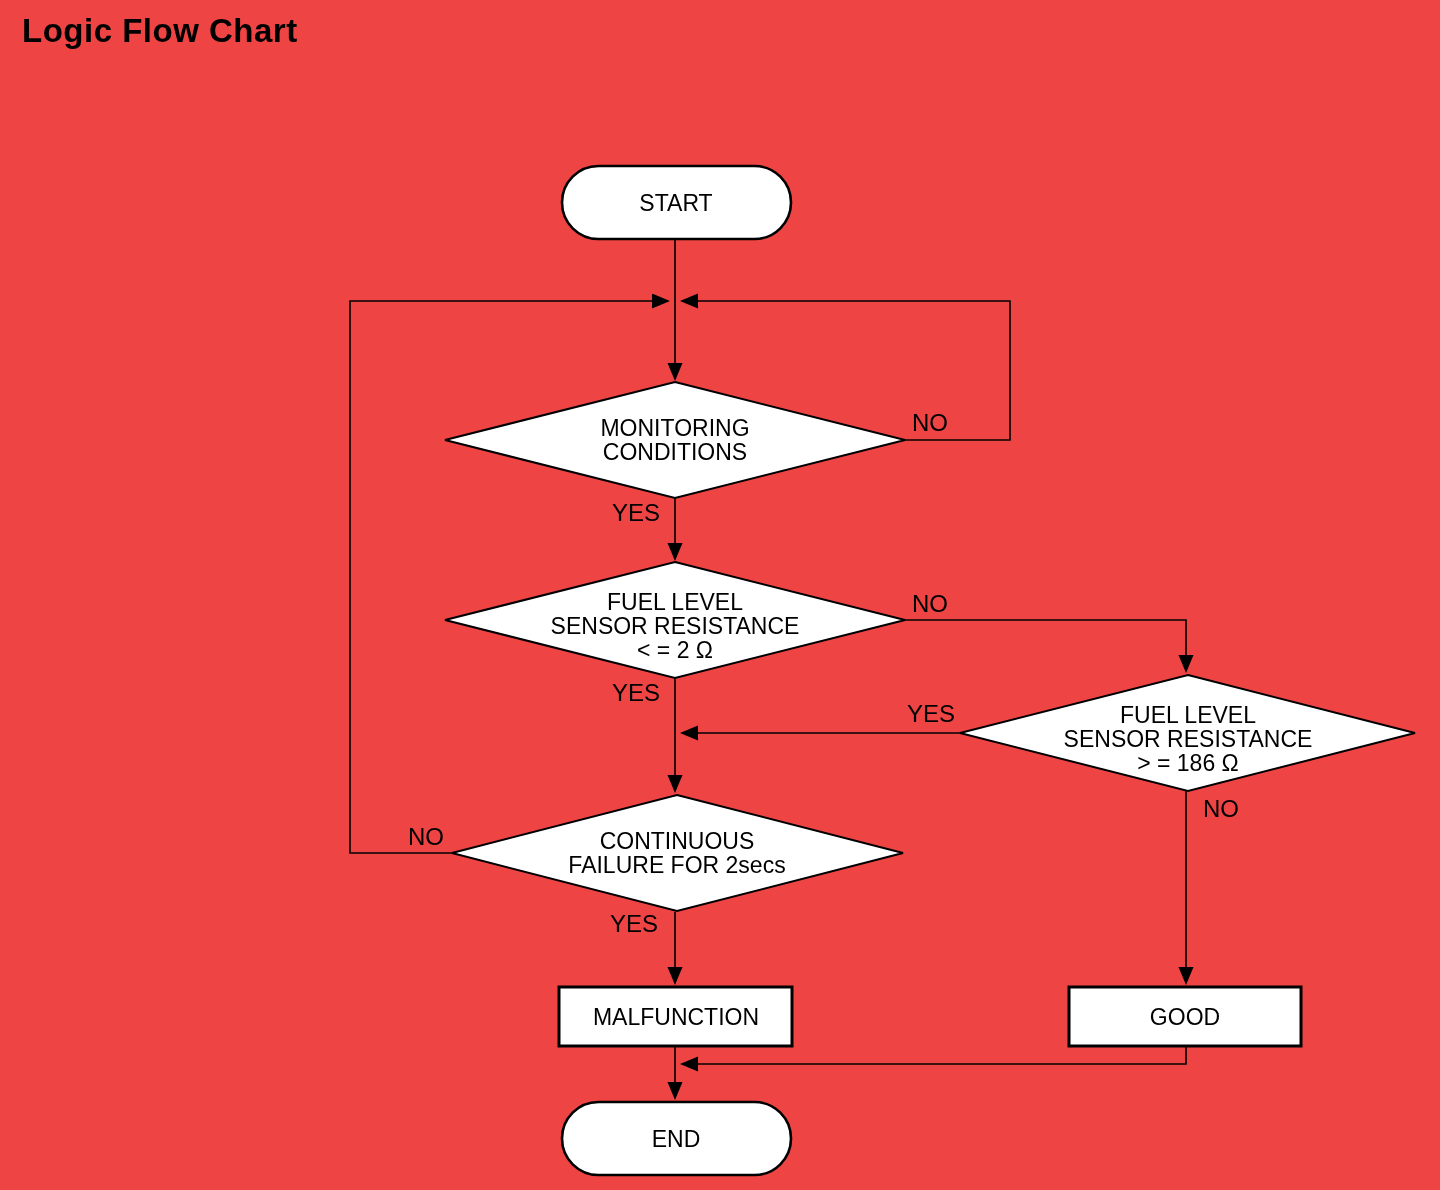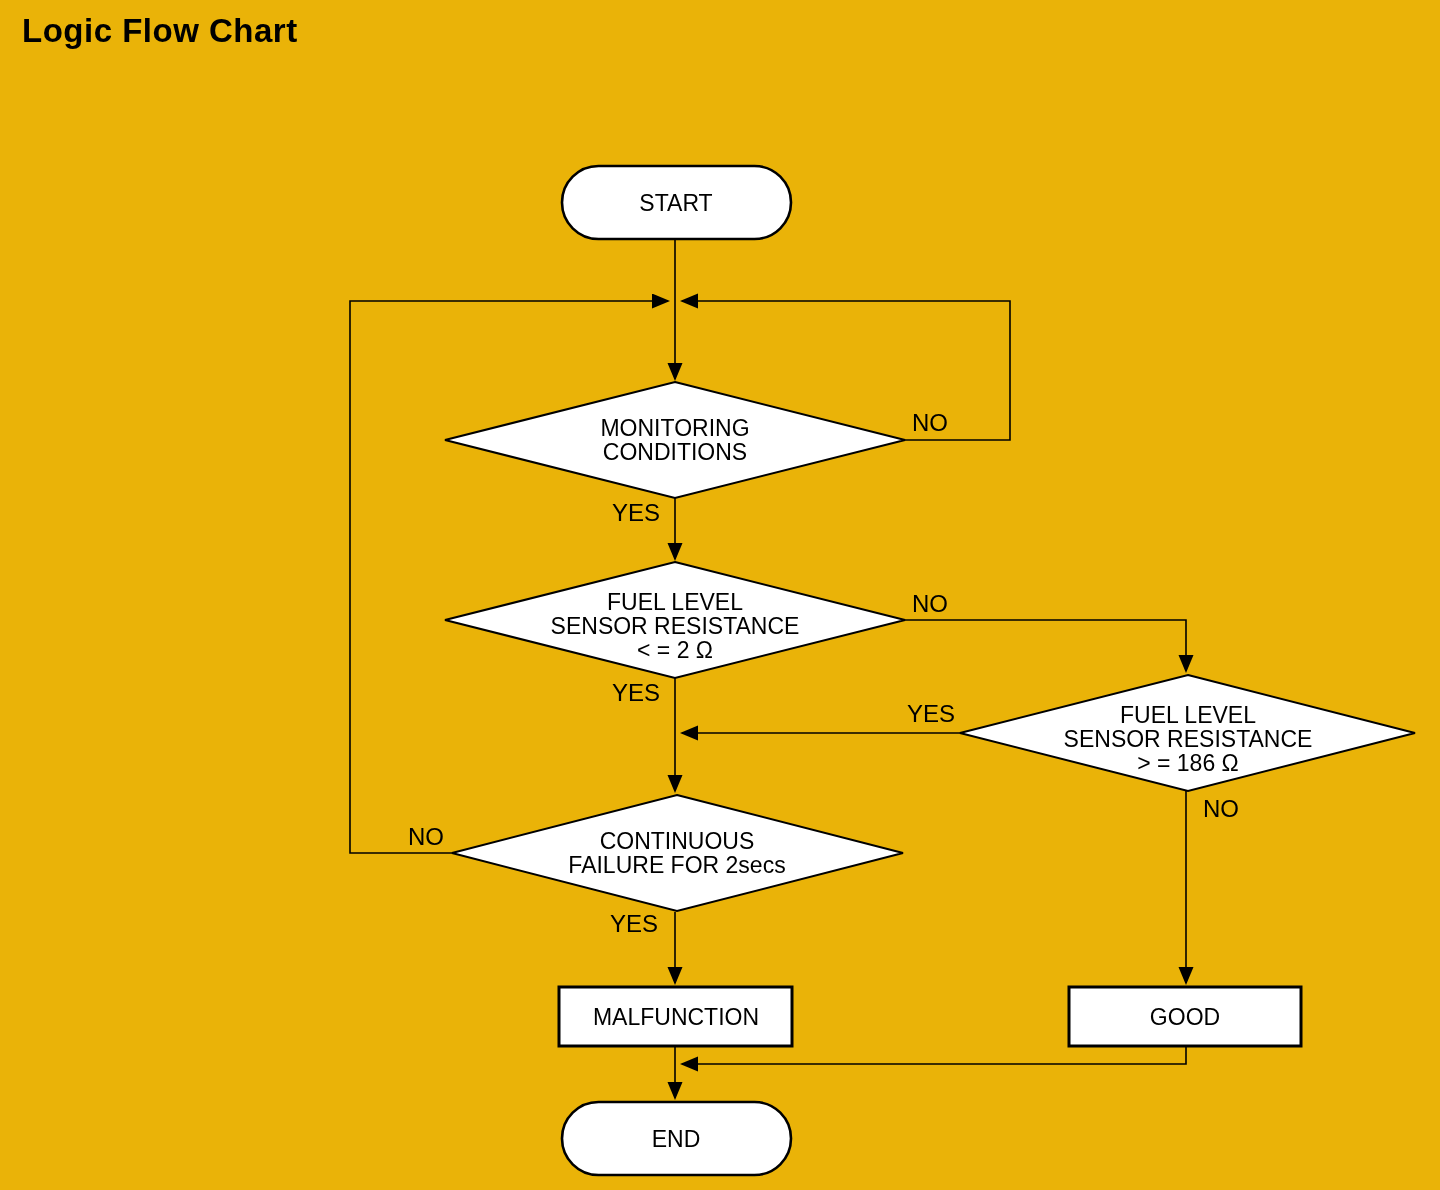--- a/index.html
+++ b/index.html
@@ -4,21 +4,21 @@
 <style>
   html, body {
     margin: 0;
     padding: 0;
     background: #ffffff;
   }
   .canvas {
     position: relative;
     width: 1440px;
     height: 1190px;
-    background: #eab308;
+    background: #ef4444;
     font-family: "Liberation Sans", sans-serif;
     overflow: hidden;
   }
   .page-title {
     position: absolute;
     left: 22px;
     top: 12px;
     font-size: 33px;
     font-weight: bold;
     color: #000000;

